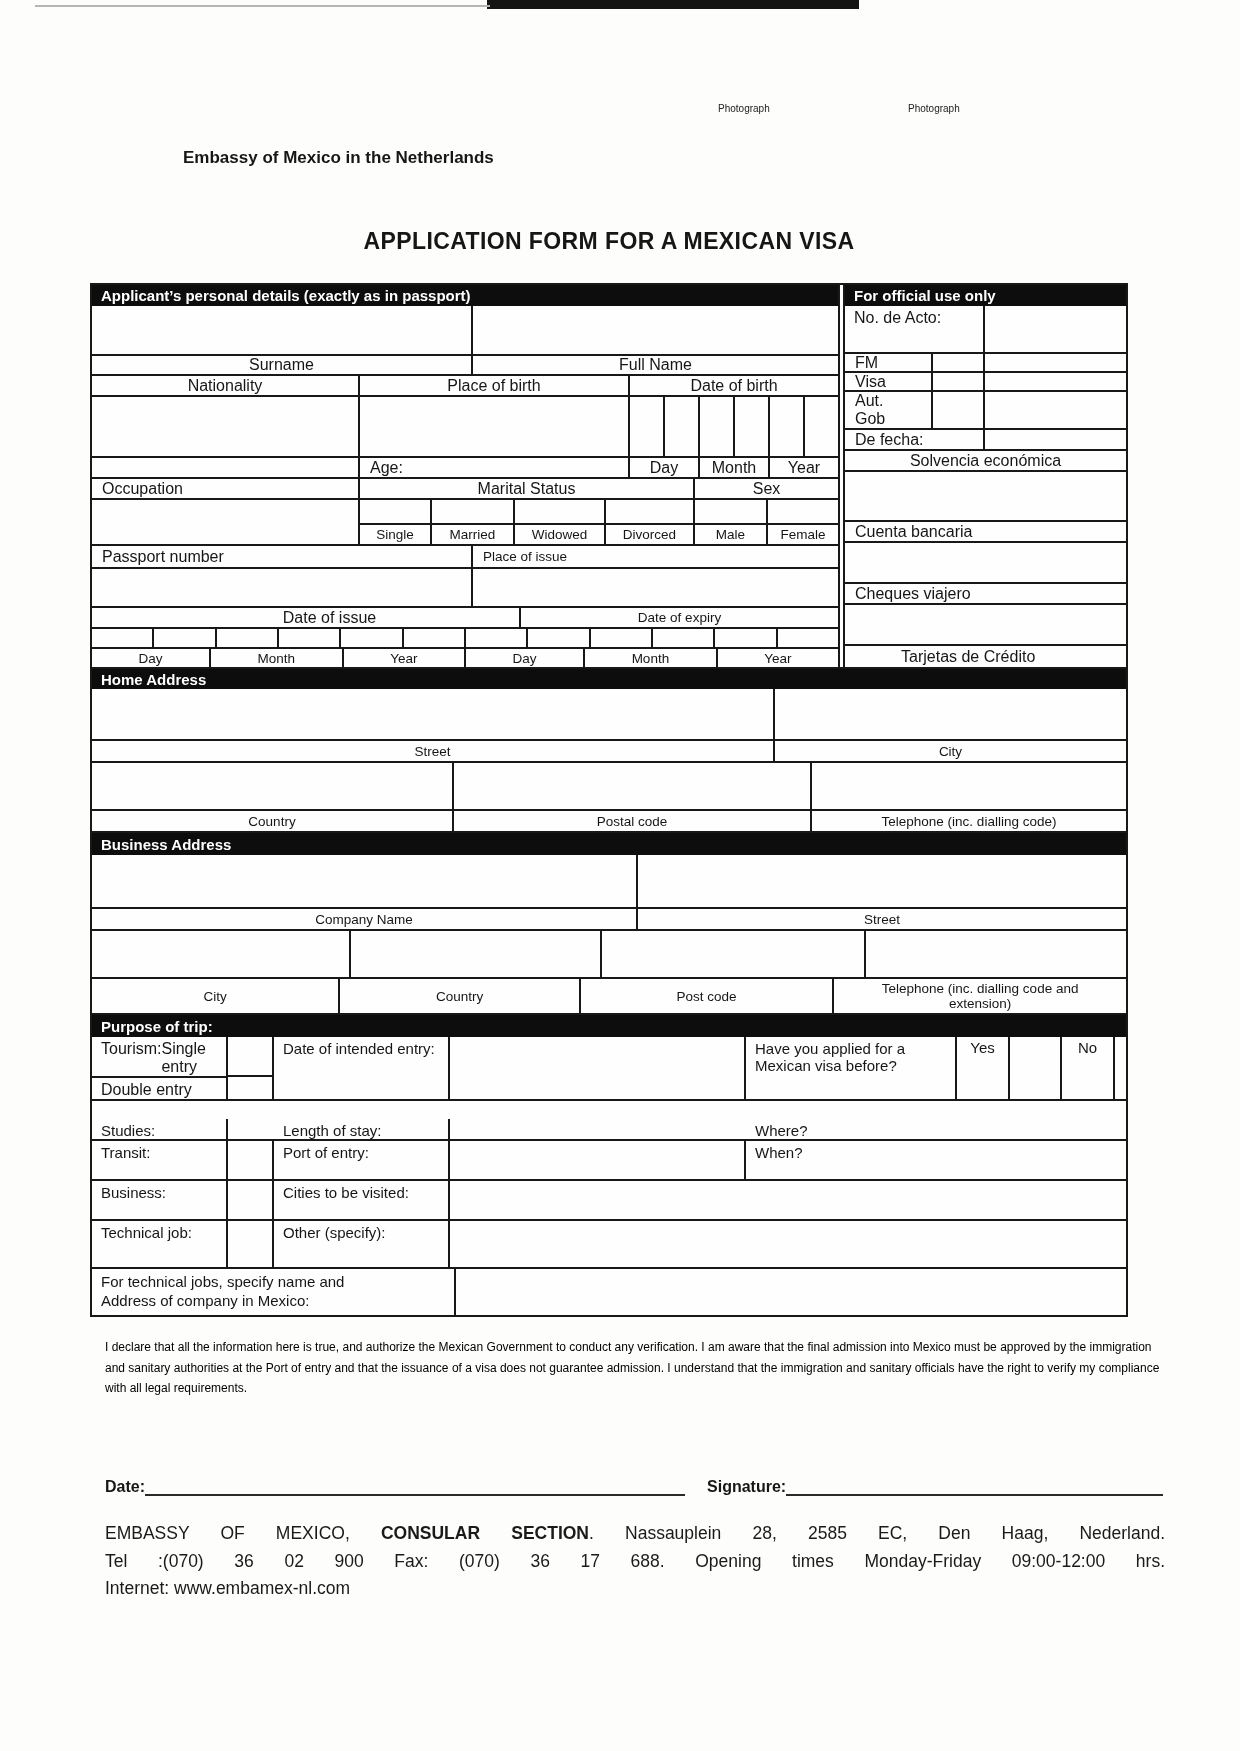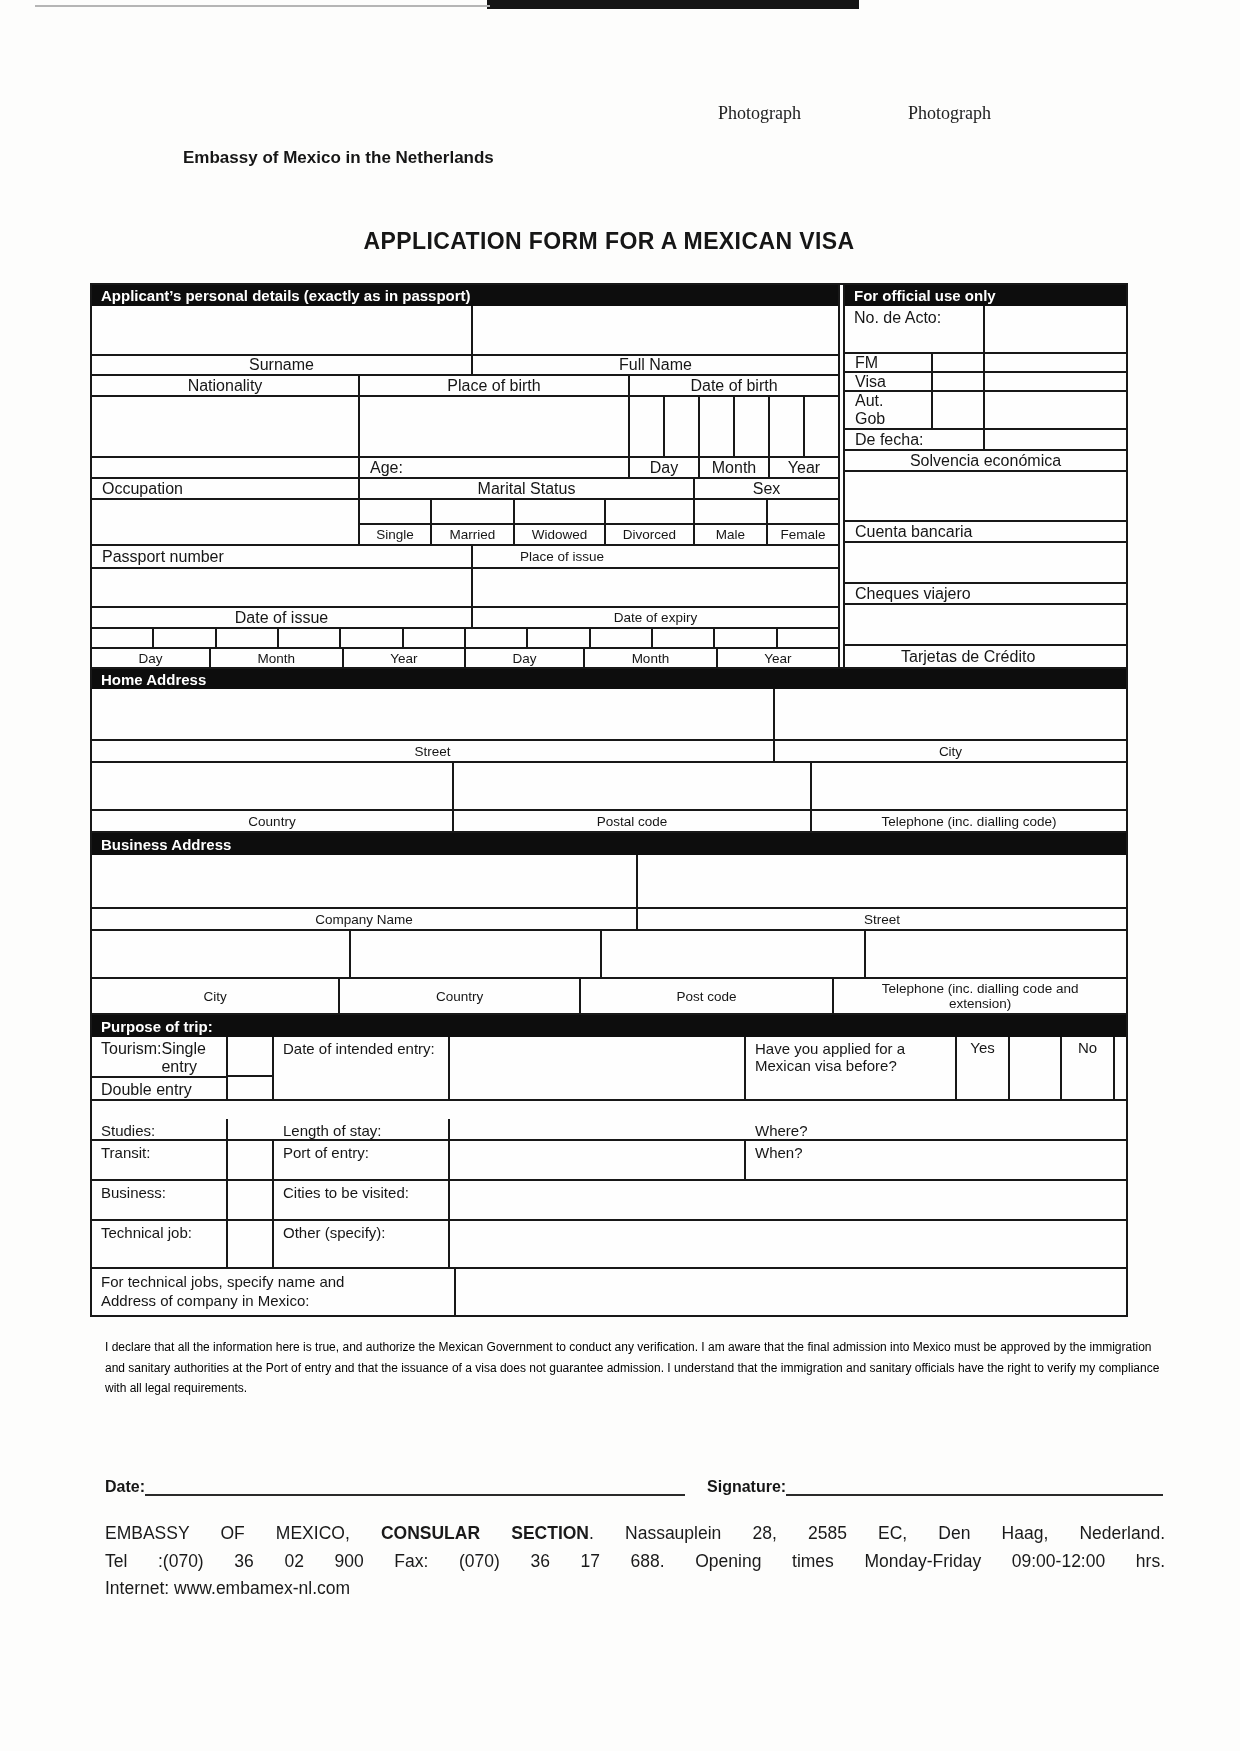--- a/index.html
+++ b/index.html
@@ -1,20 +1,20 @@
 <!DOCTYPE html>
 <html><head>
 <meta charset="utf-8">
 <style>
   html,body{margin:0;padding:0;background:#ffffff;}
   .page{position:relative;width:1240px;height:1751px;background:#fdfdfc;overflow:hidden;
         font-family:"Liberation Sans","DejaVu Sans",sans-serif;color:#161616;}
   .scanbar{position:absolute;left:487px;top:0;width:372px;height:9px;background:#151515;}
   .scanline{position:absolute;left:35px;top:5px;width:455px;height:2px;background:#b5b5b5;}
-  .photo-label{position:absolute;top:103px;font-size:18px;color:#222;font-family:Liberation Serif, serif;}
+  .photo-label{position:absolute;top:103px;font-size:10px;color:#222;}
   .embassy{position:absolute;left:183px;top:148px;font-size:17px;font-weight:bold;}
   .title{position:absolute;left:90px;top:228px;width:1038px;text-align:center;
          font-size:23px;font-weight:bold;letter-spacing:.4px;}
   .form{position:absolute;left:90px;top:283px;width:1038px;border:2px solid #181818;box-sizing:border-box;background:#fefefe;}
   .r{display:flex;box-sizing:border-box;border-bottom:2px solid #181818;}
   .nb{border-bottom:none;}
   .c{box-sizing:border-box;border-right:2px solid #181818;display:flex;align-items:center;
      justify-content:center;overflow:hidden;font-size:15px;text-align:center;}
   .ce{border-right:none;}
   .g{flex:1 1 auto;}
@@ -121,30 +121,30 @@
               <div class="c" style="width:73px;"></div>
               <div class="c ce g"></div>
             </div>
             <div class="r nb" style="height:19px;">
               <div class="c sm" style="width:73px;">Male</div>
               <div class="c ce g sm">Female</div>
             </div>
           </div>
         </div>
 
-        <div class="r" style="height:23px;gap:37px;">
+        <div class="r" style="height:23px;">
           <div class="c ml f16" style="width:381px;">Passport number</div>
           <div class="c ce g ml sm">Place of issue</div>
         </div>
         <div class="r" style="height:39px;">
           <div class="c" style="width:381px;"></div>
           <div class="c ce g"></div>
         </div>
 
-        <div class="r" style="height:21px;">
+        <div class="r" style="height:21px;padding-left:48px;">
           <div class="c f16" style="width:381px;">Date of issue</div>
           <div class="c ce g sm">Date of expiry</div>
         </div>
         <div class="r" style="height:20px;">
           <div class="c g"></div>
           <div class="c g"></div>
           <div class="c g"></div>
           <div class="c g"></div>
           <div class="c g"></div>
           <div class="c g"></div>

